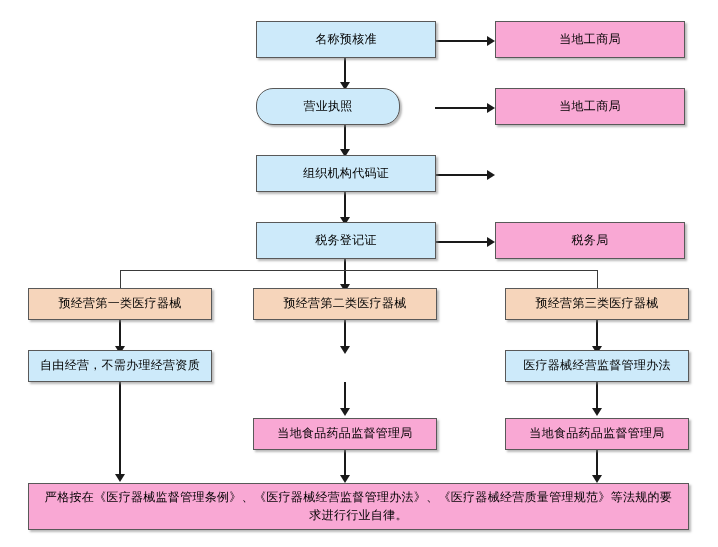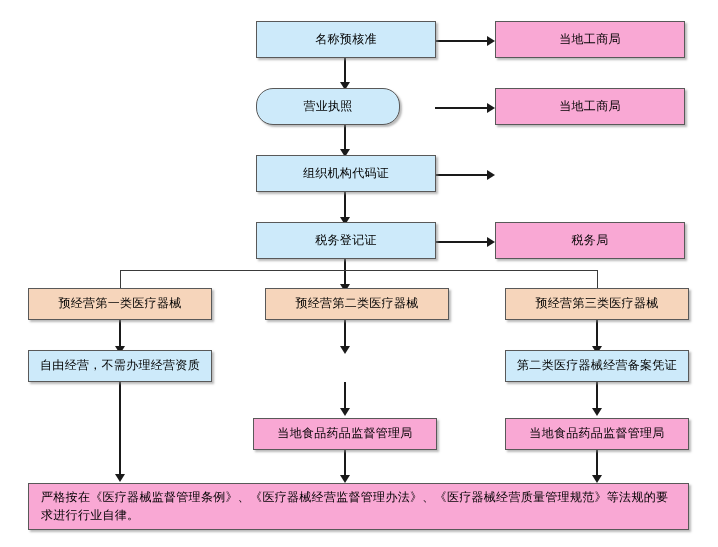--- a/index.html
+++ b/index.html
@@ -17,21 +17,21 @@
     background: #ffffff;
     overflow: hidden;
   }
   .node {
     position: absolute;
     box-sizing: border-box;
     border: 1px solid #595959;
     display: flex;
     align-items: center;
     justify-content: center;
-    text-align: left;
+    text-align: center;
     font-size: 12px;
     line-height: 1.45;
     color: #000000;
     letter-spacing: 0.3px;
     box-shadow: 2px 2px 2px rgba(130,130,130,0.55);
   }
   .node.blue   { background: #cdeafa; }
   .node.purple { background: #f9a8d4; }
   .node.peach  { background: #f6d5bb; }
 
@@ -146,35 +146,35 @@
   </div>
 
   <div class="node purple" style="left:495px; top:222px; width:190px; height:37px;">
     <span class="label">税务局</span>
   </div>
 
   <div class="node peach" style="left:28px; top:288px; width:184px; height:32px;">
     <span class="label">预经营第一类医疗器械</span>
   </div>
 
-  <div class="node peach" style="left:265px; top:288px; width:184px; height:32px;">
+  <div class="node peach" style="left:253px; top:288px; width:184px; height:32px;">
     <span class="label">预经营第二类医疗器械</span>
   </div>
 
   <div class="node peach" style="left:505px; top:288px; width:184px; height:32px;">
     <span class="label">预经营第三类医疗器械</span>
   </div>
 
   <div class="node blue" style="left:28px; top:350px; width:184px; height:32px;">
     <span class="label">自由经营，不需办理经营资质</span>
   </div>
 
 
   <div class="node blue" style="left:505px; top:350px; width:184px; height:32px;">
-    <span class="label">第二类医疗器械经营备案凭证</span>
+    <span class="label">医疗器械经营监督管理办法</span>
   </div>
 
   <div class="node purple" style="left:253px; top:418px; width:184px; height:32px;">
     <span class="label">当地食品药品监督管理局</span>
   </div>
 
   <div class="node purple" style="left:505px; top:418px; width:184px; height:32px;">
     <span class="label">当地食品药品监督管理局</span>
   </div>
 

